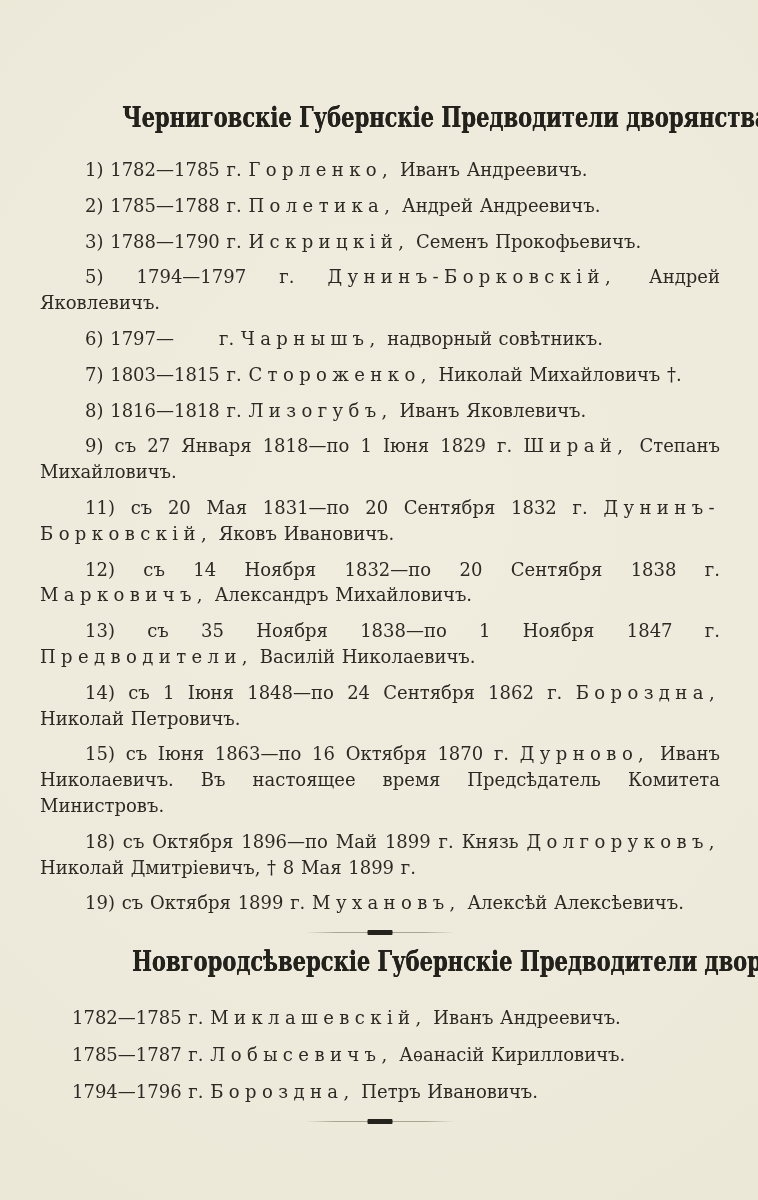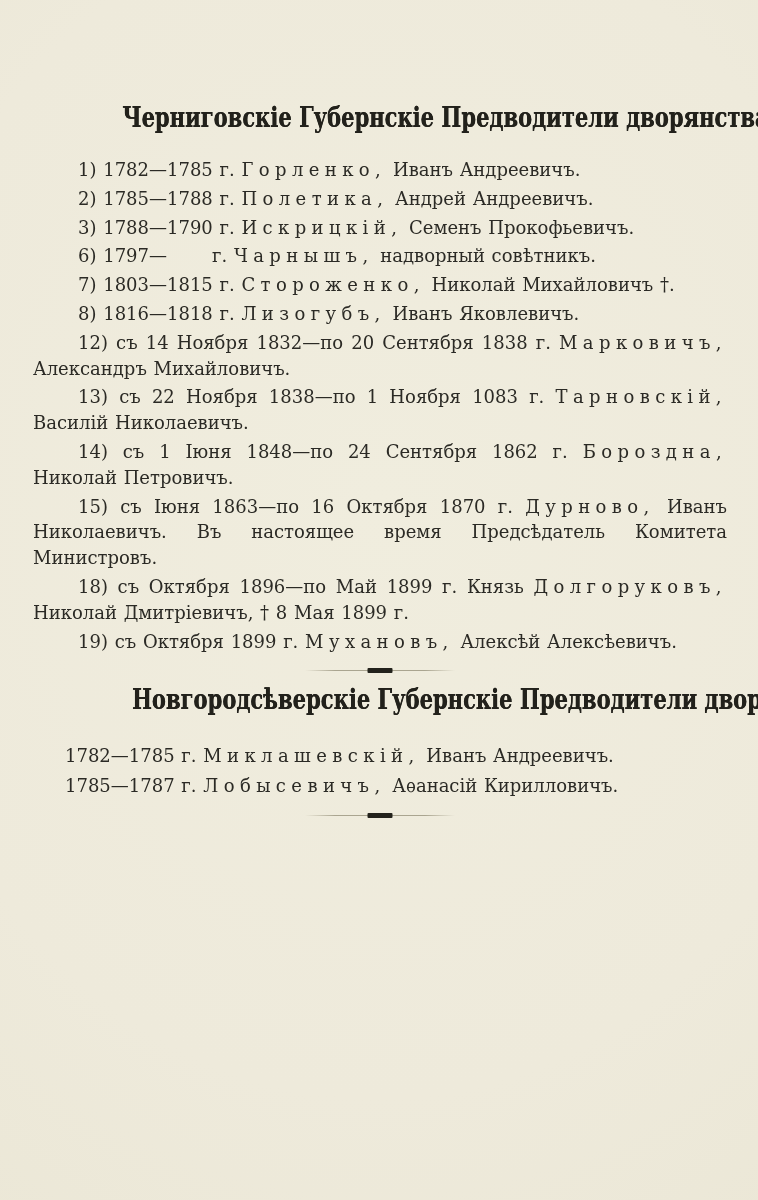--- a/index.html
+++ b/index.html
@@ -36,21 +36,21 @@
     transform-origin: 50% 50%;
     white-space: nowrap;
   }
   #title-0 { padding-top: 103px; }
   #title-1 { margin-top: 11px; }
 
   .list { margin: 24px 0 0 0; }
   #list-1 { margin-top: 27px; }
 
   .item {
-    margin: 3px;
+    margin: 10px;
     font-size: 18px;
     line-height: 25.8px;
     text-align: justify;
     text-indent: 45px;
     word-spacing: 1px;
   }
   #list-1 .item {
     text-indent: 32px;
     text-align: left;
     line-height: 27px;
@@ -107,51 +107,66 @@
     <span class="tail">Андрей Андреевичъ.</span>
   </p>
 
   <p class="item">
     <span class="lead">3) 1788—1790 г.</span>
     <span class="name">Искрицкій,</span>
     <span class="tail">Семенъ Прокофьевичъ.</span>
   </p>
 
 
+  <p class="item">
+    <span class="lead">5) 1794—1797 г.</span>
+    <span class="name">Дунинъ-Борковскій,</span>
+    <span class="tail">Андрей Яковлевичъ.</span>
+  </p>
 
   <p class="item">
     <span class="lead">6) 1797—   г.</span>
     <span class="name">Чарнышъ,</span>
     <span class="tail">надворный совѣтникъ.</span>
   </p>
 
   <p class="item">
     <span class="lead">7) 1803—1815 г.</span>
     <span class="name">Стороженко,</span>
     <span class="tail">Николай Михайловичъ †.</span>
   </p>
 
   <p class="item">
     <span class="lead">8) 1816—1818 г.</span>
     <span class="name">Лизогубъ,</span>
     <span class="tail">Иванъ Яковлевичъ.</span>
   </p>
 
-
-
+  <p class="item">
+    <span class="lead">9) съ 27 Января 1818—по 1 Іюня 1829 г.</span>
+    <span class="name">Ширай,</span>
+    <span class="tail">Степанъ Михайловичъ.</span>
+  </p>
+
+
+  <p class="item">
+    <span class="lead">11) съ 20 Мая 1831—по 20 Сентября 1832 г.</span>
+    <span class="name">Дунинъ-Борковскій,</span>
+    <span class="tail">Яковъ Ивановичъ.</span>
+  </p>
 
   <p class="item">
     <span class="lead">12) съ 14 Ноября 1832—по 20 Сентября 1838 г.</span>
     <span class="name">Марковичъ,</span>
     <span class="tail">Александръ Михайловичъ.</span>
   </p>
 
   <p class="item">
-    <span class="lead">13) съ 22 Ноября 1838—по 1 Ноября 1083 г.</span>
-    <span class="name">Тарновскій,</span>
+    <span class="lead">13) съ 35 Ноября 1838—по 1 Ноября 1847 г.</span>
+    <span class="name">Предводители,</span>
     <span class="tail">Василій Николаевичъ.</span>
   </p>
 
   <p class="item">
     <span class="lead">14) съ 1 Іюня 1848—по 24 Сентября 1862 г.</span>
     <span class="name">Бороздна,</span>
     <span class="tail">Николай Петровичъ.</span>
   </p>
 
   <p class="item">
@@ -189,20 +204,25 @@
     <span class="tail">Иванъ Андреевичъ.</span>
   </p>
 
   <p class="item">
     <span class="lead">1785—1787 г.</span>
     <span class="name">Лобысевичъ,</span>
     <span class="tail">Аѳанасій Кирилловичъ.</span>
   </p>
 
 
+  <p class="item">
+    <span class="lead">1794—1796 г.</span>
+    <span class="name">Бороздна,</span>
+    <span class="tail">Петръ Ивановичъ.</span>
+  </p>
 </div>
 
     <div class="divider">
       <span class="separator-line"></span>
       <span class="separator-dash"></span>
     </div>
 
   </div>
 </div>
 

